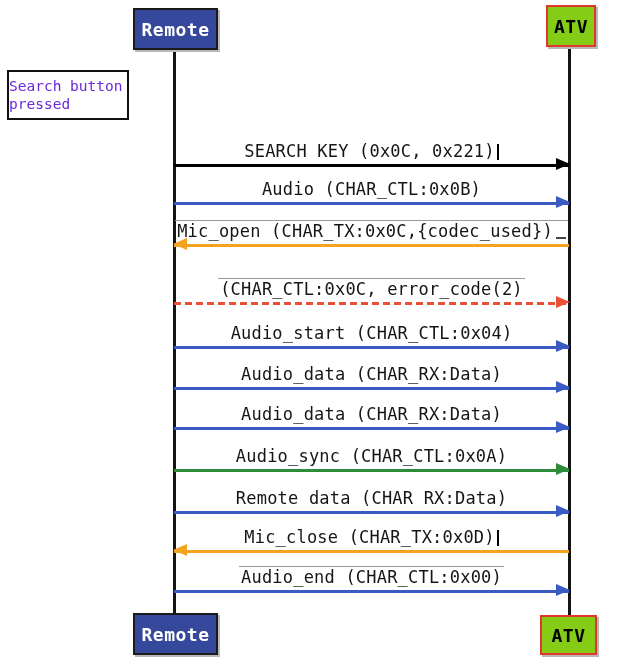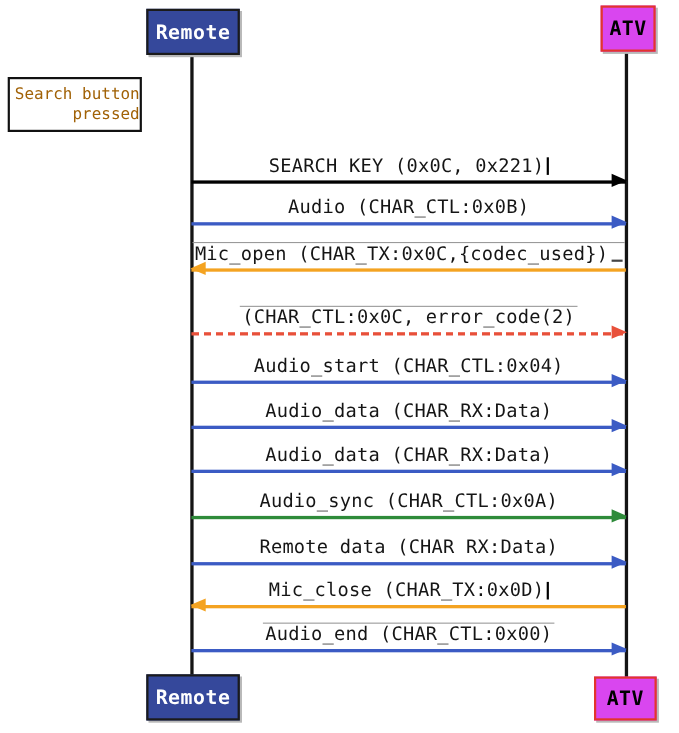--- a/index.html
+++ b/index.html
@@ -10,37 +10,37 @@
   }
 
   
   .actor-box {
     position:absolute; box-sizing:border-box;
     display:flex; align-items:center; justify-content:center;
     font-size:18px; font-weight:700; letter-spacing:0.5px;
     box-shadow:2px 2px 0 #b9b9b9; z-index:3;
   }
   .actor-remote { background:#35489b; border:2.5px solid #1b1b1b; color:#ffffff; }
-  .actor-atv    { background:#d946ef; border:2.5px solid #e2352d; color:#000000;text-align:center; }
+  .actor-atv    { background:#84cc16; border:2.5px solid #e2352d; color:#000000;text-align:center; }
   .box-remote-top    { left:133px; top:8px;   width:85px; height:42px; }
   .box-atv-top       { left:546px; top:5px;   width:50px; height:42px; }
   .box-remote-bottom { left:133px; top:613px; width:85px; height:42px; }
   .box-atv-bottom    { left:540px; top:615px; width:57px; height:40px; }
 
   
   .lifeline { position:absolute; width:3px; background:#141414; z-index:1; }
   .lifeline-remote { left:173px; top:50px; height:565px; }
   .lifeline-atv    { left:568px; top:47px; height:570px; }
 
   
   .note {
     position:absolute; left:7px; top:70px; width:122px; height:50px;
     box-sizing:border-box; border:2.5px solid #111111; background:#ffffff;
-    display:flex; flex-direction:column; align-items:flex-end; justify-content:center;
-    font-size:14.5px; line-height:1.25; color:#a16207; text-align:center; z-index:2;
+    display:flex; flex-direction:column; align-items:flex-start; justify-content:center;
+    font-size:14.5px; line-height:1.25; color:#6d28d9; text-align:center; z-index:2;
   }
 
   
   .message { position:absolute; left:174px; width:395px; height:0; z-index:2; }
   .msg-line { position:absolute; left:0; right:0; top:-1px; height:3px; }
   .arrowhead {
     position:absolute; top:-6px; width:0; height:0;
     border-top:6.5px solid transparent; border-bottom:6.5px solid transparent;
   }
   .message.dir-right .arrowhead { right:-1px; border-left:14px solid #000; }

